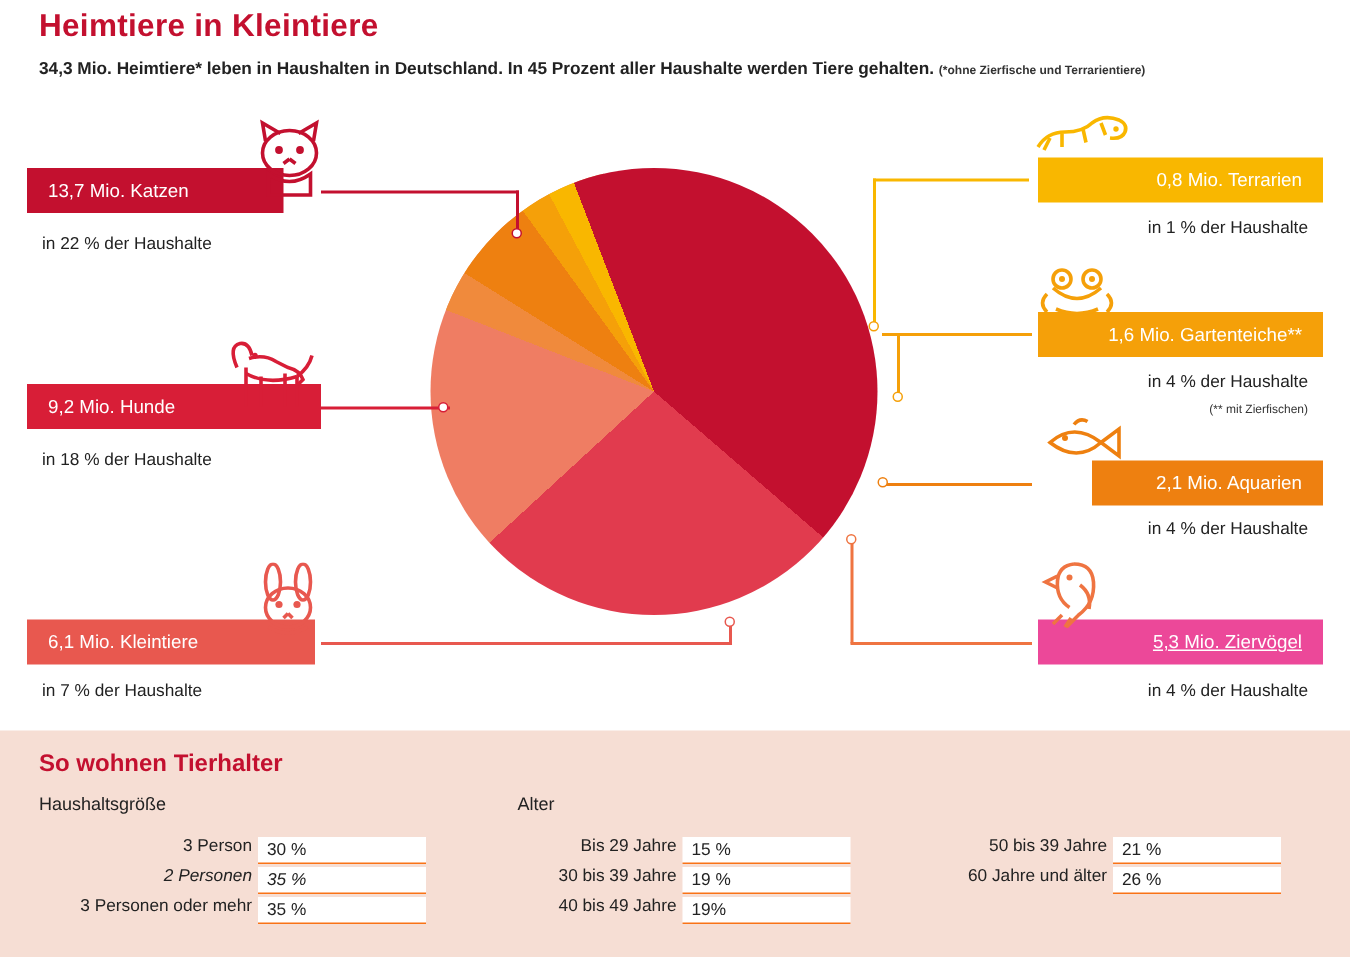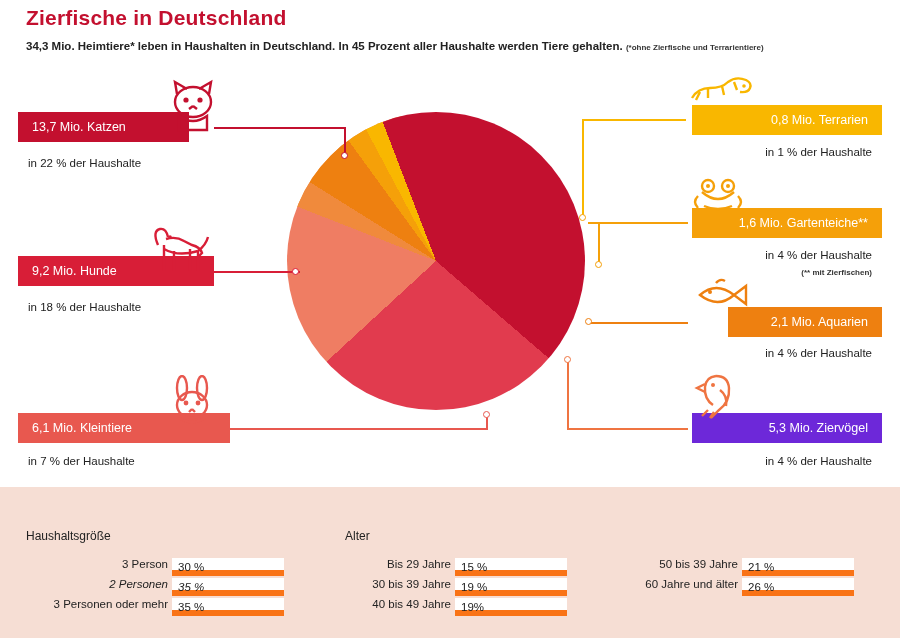--- a/index.html
+++ b/index.html
@@ -35,21 +35,21 @@
     display:flex;align-items:center;
     color:#fff;font-size:12.5px;
     box-sizing:border-box;
   }
   .lbl.left{left:18px;padding-left:14px;justify-content:flex-start;}
   .lbl.right{right:18px;padding-right:14px;justify-content:flex-end;}
   .sub{
     position:absolute;font-size:11.5px;color:#222;
   }
   .sub.right{text-align:right;}
-  .tiny{font-size:8px;color:#333;font-weight:bold;}
+  .tiny{font-size:8px;color:#333;}
 
   
   .ln{position:absolute;background:#c3102f;}
   .dot{position:absolute;width:7px;height:7px;border-radius:50%;background:#fff;border:1.5px solid #c3102f;box-sizing:border-box;}
 
   
   .icon{position:absolute;}
 
   
   .panel{
@@ -58,29 +58,29 @@
   }
   .panel-title{
     position:absolute;left:26px;top:14px;
     font-size:16px;font-weight:bold;color:#c3102f;
   }
   .grp-title{position:absolute;font-size:12px;color:#222;}
   .row{position:absolute;height:18px;font-size:11.5px;color:#222;}
   .row .rl{position:absolute;right:0;top:0;white-space:nowrap;}
   .row .rv{
     position:absolute;left:0;top:0;height:18px;width:112px;
-    background:#fff;border-bottom:6px solid #f97316;
+    background:#fff;border-bottom:1px solid #f97316;
     font-size:11.5px;color:#222;padding-left:6px;box-sizing:border-box;
     line-height:18px;
   }
 </style>
 </head>
 <body>
 
-<div class="title">Zierfische in Deutschland</div>
+<div class="title">Heimtiere in Kleintiere</div>
 <div class="subtitle">
   <span>34,3 Mio. Heimtiere* leben in Haushalten in Deutschland. In 45 Prozent aller Haushalte werden Tiere gehalten.</span>
   <span class="note">(*ohne Zierfische und Terrarientiere)</span>
 </div>
 
 <div class="pie-wrap">
   <div class="pie" style="background:conic-gradient(
       from -13deg,
       #c3102f 0deg 143.8deg,
       #e13b4e 143.8deg 240.4deg,
@@ -127,42 +127,42 @@
 <div class="lbl left" style="top:112px;width:171px;background:#c3102f;">
   <span>13,7 Mio. Katzen</span>
 </div>
 <div class="sub" style="left:28px;top:157px;">in 22 % der Haushalte</div>
 
 <div class="lbl left" style="top:256px;width:196px;background:#d81e37;">
   <span>9,2 Mio. Hunde</span>
 </div>
 <div class="sub" style="left:28px;top:301px;">in 18 % der Haushalte</div>
 
-<div class="lbl left" style="top:413px;width:212px;background:#e8584f;">
+<div class="lbl left" style="top:413px;width:192px;background:#e8584f;">
   <span>6,1 Mio. Kleintiere</span>
 </div>
 <div class="sub" style="left:28px;top:455px;">in 7 % der Haushalte</div>
 
 <div class="lbl right" style="top:105px;width:190px;background:#f9b700;">
   <span>0,8 Mio. Terrarien</span>
 </div>
 <div class="sub right" style="right:28px;top:146px;">in 1 % der Haushalte</div>
 
 <div class="lbl right" style="top:208px;width:190px;background:#f5a009;">
   <span>1,6 Mio. Gartenteiche**</span>
 </div>
 <div class="sub right" style="right:28px;top:249px;">in 4 % der Haushalte</div>
 <div class="sub right tiny" style="right:28px;top:268px;">(** mit Zierfischen)</div>
 
 <div class="lbl right" style="top:307px;width:154px;background:#ee8010;">
   <span>2,1 Mio. Aquarien</span>
 </div>
 <div class="sub right" style="right:28px;top:347px;">in 4 % der Haushalte</div>
 
-<div class="lbl right" style="top:413px;width:190px;background:#6d28d9;">
+<div class="lbl right" style="top:413px;width:190px;background:#ec4899;text-decoration:underline;">
   <span>5,3 Mio. Ziervögel</span>
 </div>
 <div class="sub right" style="right:28px;top:455px;">in 4 % der Haushalte</div>
 
 <div class="icon" style="left:163px;top:78px;">
   <svg width="60" height="55" viewBox="0 0 60 55" fill="none" stroke="#c3102f" stroke-width="2.4">
     <path d="M14 16 L12 4 L24 11 M46 16 L48 4 L36 11"></path>
     <ellipse cx="30" cy="24" rx="18" ry="15"></ellipse>
     <circle cx="23" cy="22" r="2.6" fill="#c3102f" stroke="none"></circle>
     <circle cx="37" cy="22" r="2.6" fill="#c3102f" stroke="none"></circle>
@@ -228,20 +228,21 @@
     <path d="M30 4 q12 0 13 12 q1 14 -10 22 l-8 8"></path>
     <path d="M30 4 q-10 1 -11 11 q-1 12 8 18"></path>
     <path d="M19 12 l-8 4 l8 4"></path>
     <circle cx="27" cy="13" r="2" fill="#ef7441" stroke="none"></circle>
     <path d="M22 38 l-6 6 M28 40 l-4 6"></path>
     <path d="M34 18 q8 6 6 16"></path>
   </svg>
 </div>
 
 <div class="panel">
+  <div class="panel-title">So wohnen Tierhalter</div>
 
   <div class="grp-title" style="left:26px;top:42px;">Haushaltsgröße</div>
   <div class="row" style="left:172px;top:71px;width:112px;">
     <span class="rl" style="right:116px;">3 Person</span>
     <span class="rv">30 %</span>
   </div>
   <div class="row" style="left:172px;top:91px;width:112px;font-style:italic;">
     <span class="rl" style="right:116px;">2 Personen</span>
     <span class="rv">35 %</span>
   </div>

